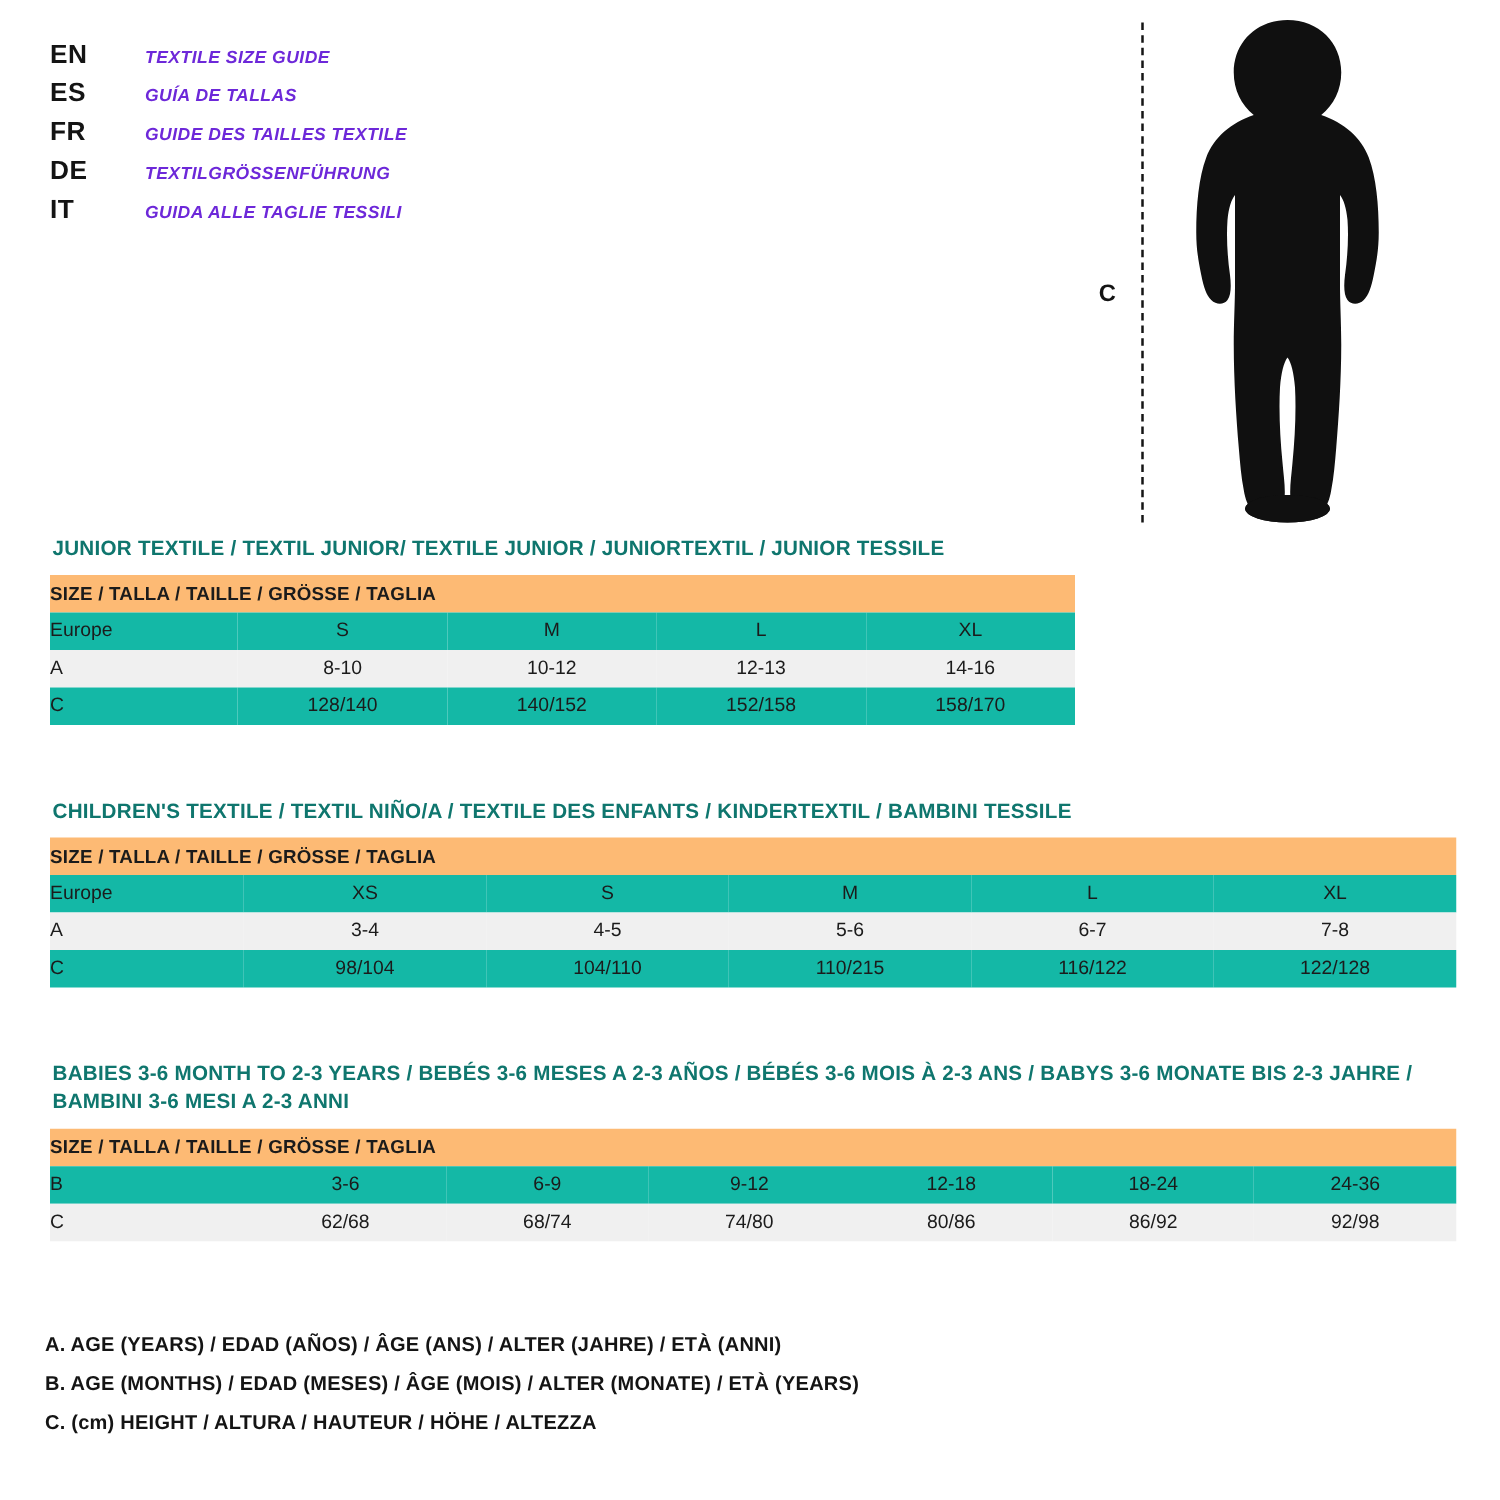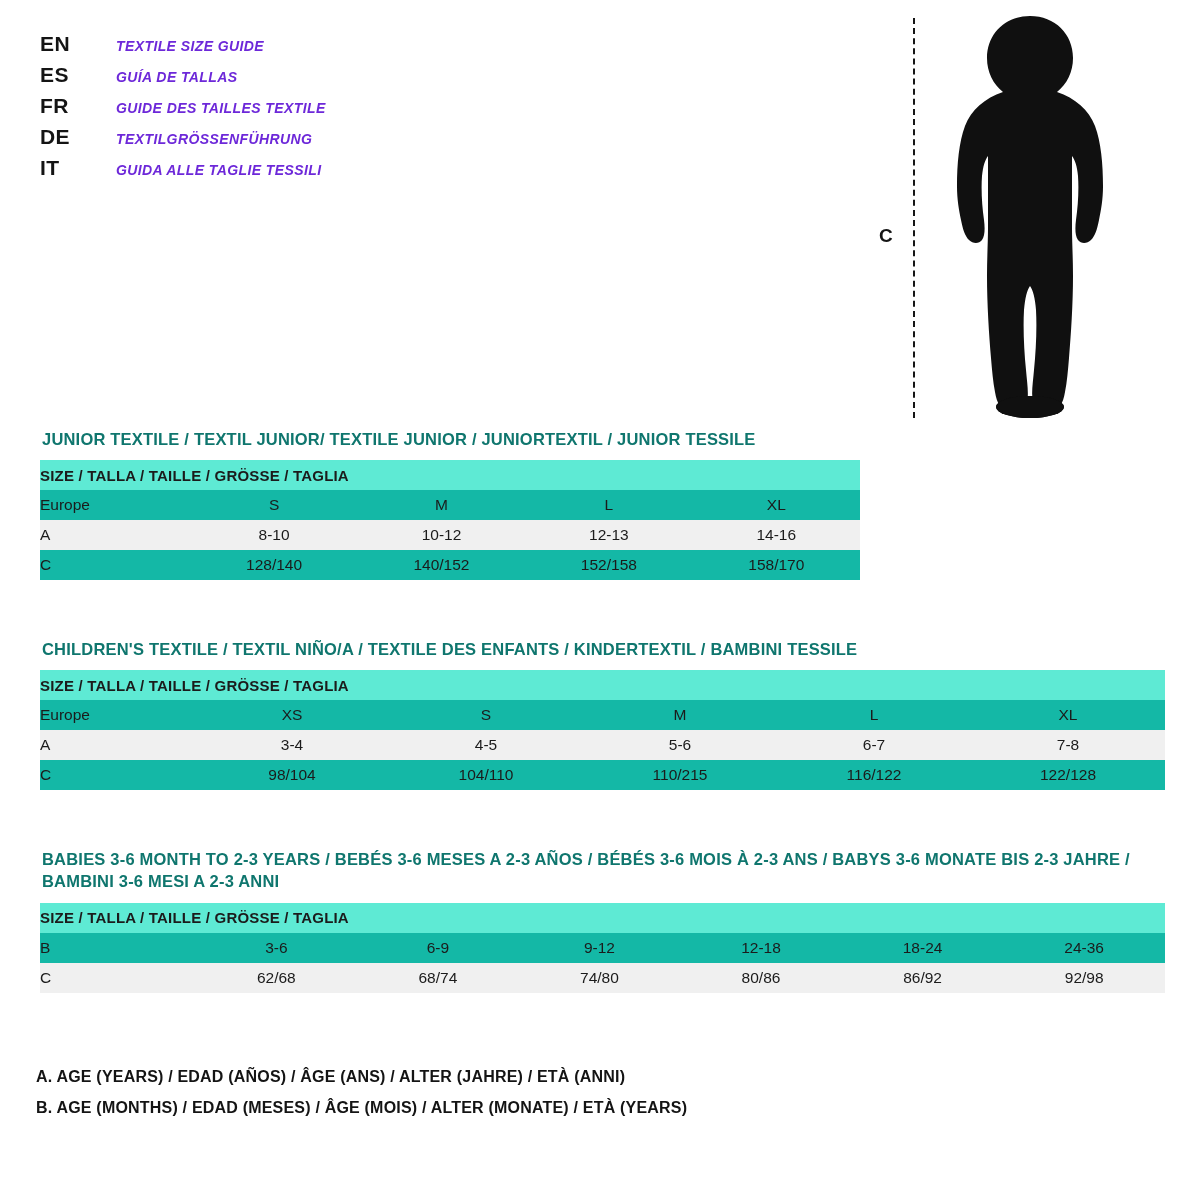--- a/index.html
+++ b/index.html
@@ -107,21 +107,21 @@
     border-collapse: collapse;
     font-size: 15.5px;
     color: #1b1b1b;
   }
   table.size-table td {
     padding: 0;
     height: 30px;
     vertical-align: middle;
   }
   .band-row td {
-    background: #5eead4;
+    background: #fdba74;
     font-weight: bold;
     font-size: 15px;
     letter-spacing: 0.2px;
     padding-left: 8px;
     color: #1b1b1b;
   }
   .row-alt td { background: #f0f0f0; }
   .row-plain td { background: #14b8a6; }
   .cell-label {
     padding-left: 8px;
@@ -329,15 +329,16 @@
           <td class="cell-val">86/92</td>
           <td class="cell-val">92/98</td>
         </tr>
       </tbody>
     </table>
   </div>
 
   <div class="footnotes">
     <div class="footnote">A. AGE (YEARS) / EDAD (AÑOS) / ÂGE (ANS) / ALTER (JAHRE) / ETÀ (ANNI)</div>
     <div class="footnote">B. AGE (MONTHS) / EDAD (MESES) / ÂGE (MOIS) / ALTER (MONATE) / ETÀ (YEARS)</div>
+    <div class="footnote">C. (cm) HEIGHT / ALTURA / HAUTEUR / HÖHE / ALTEZZA</div>
   </div>
 
 </div>
 
 </body></html>

